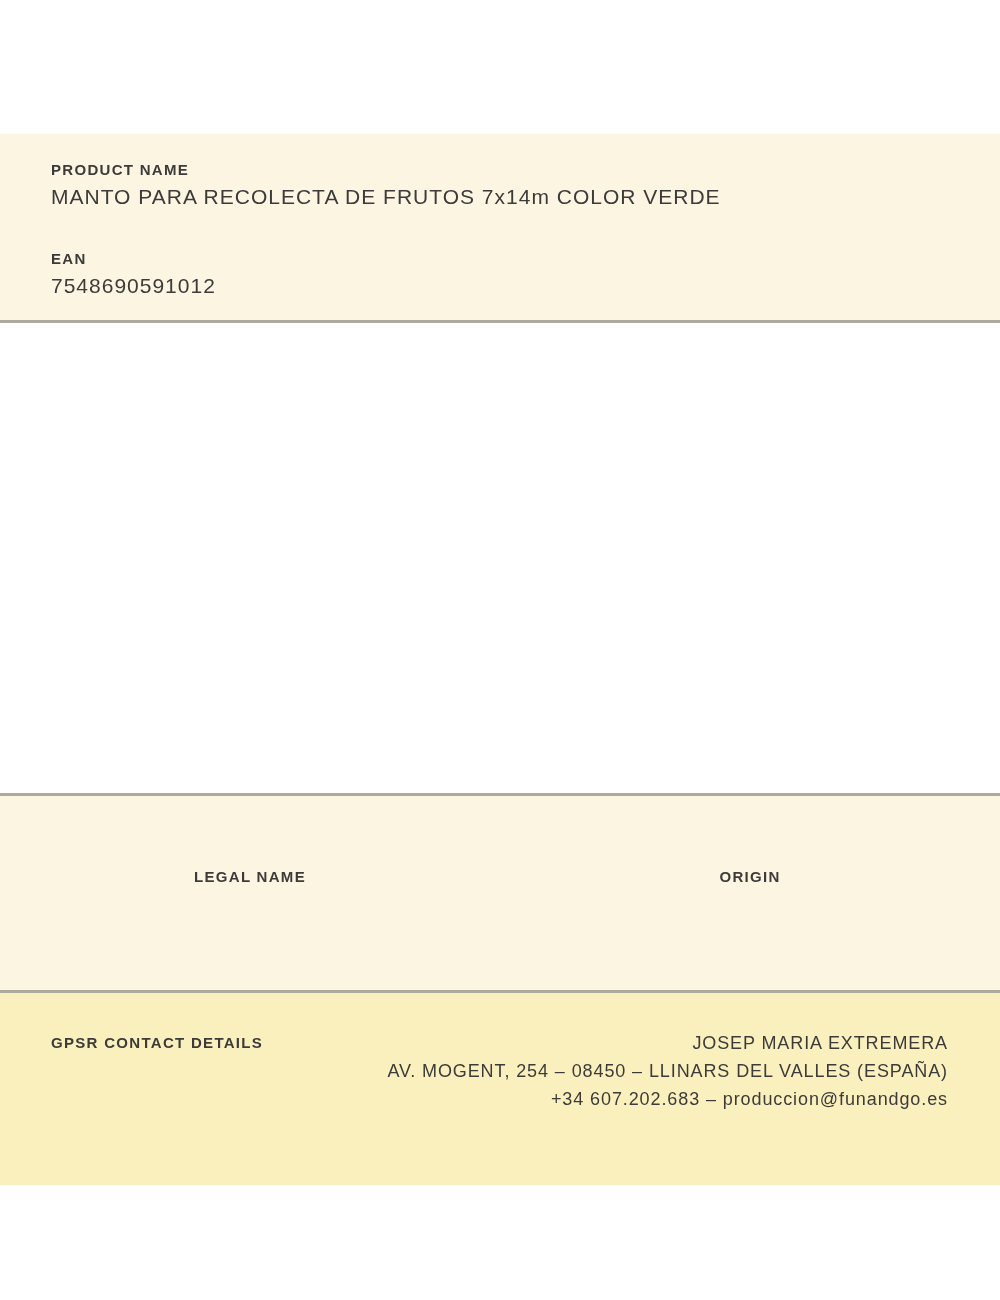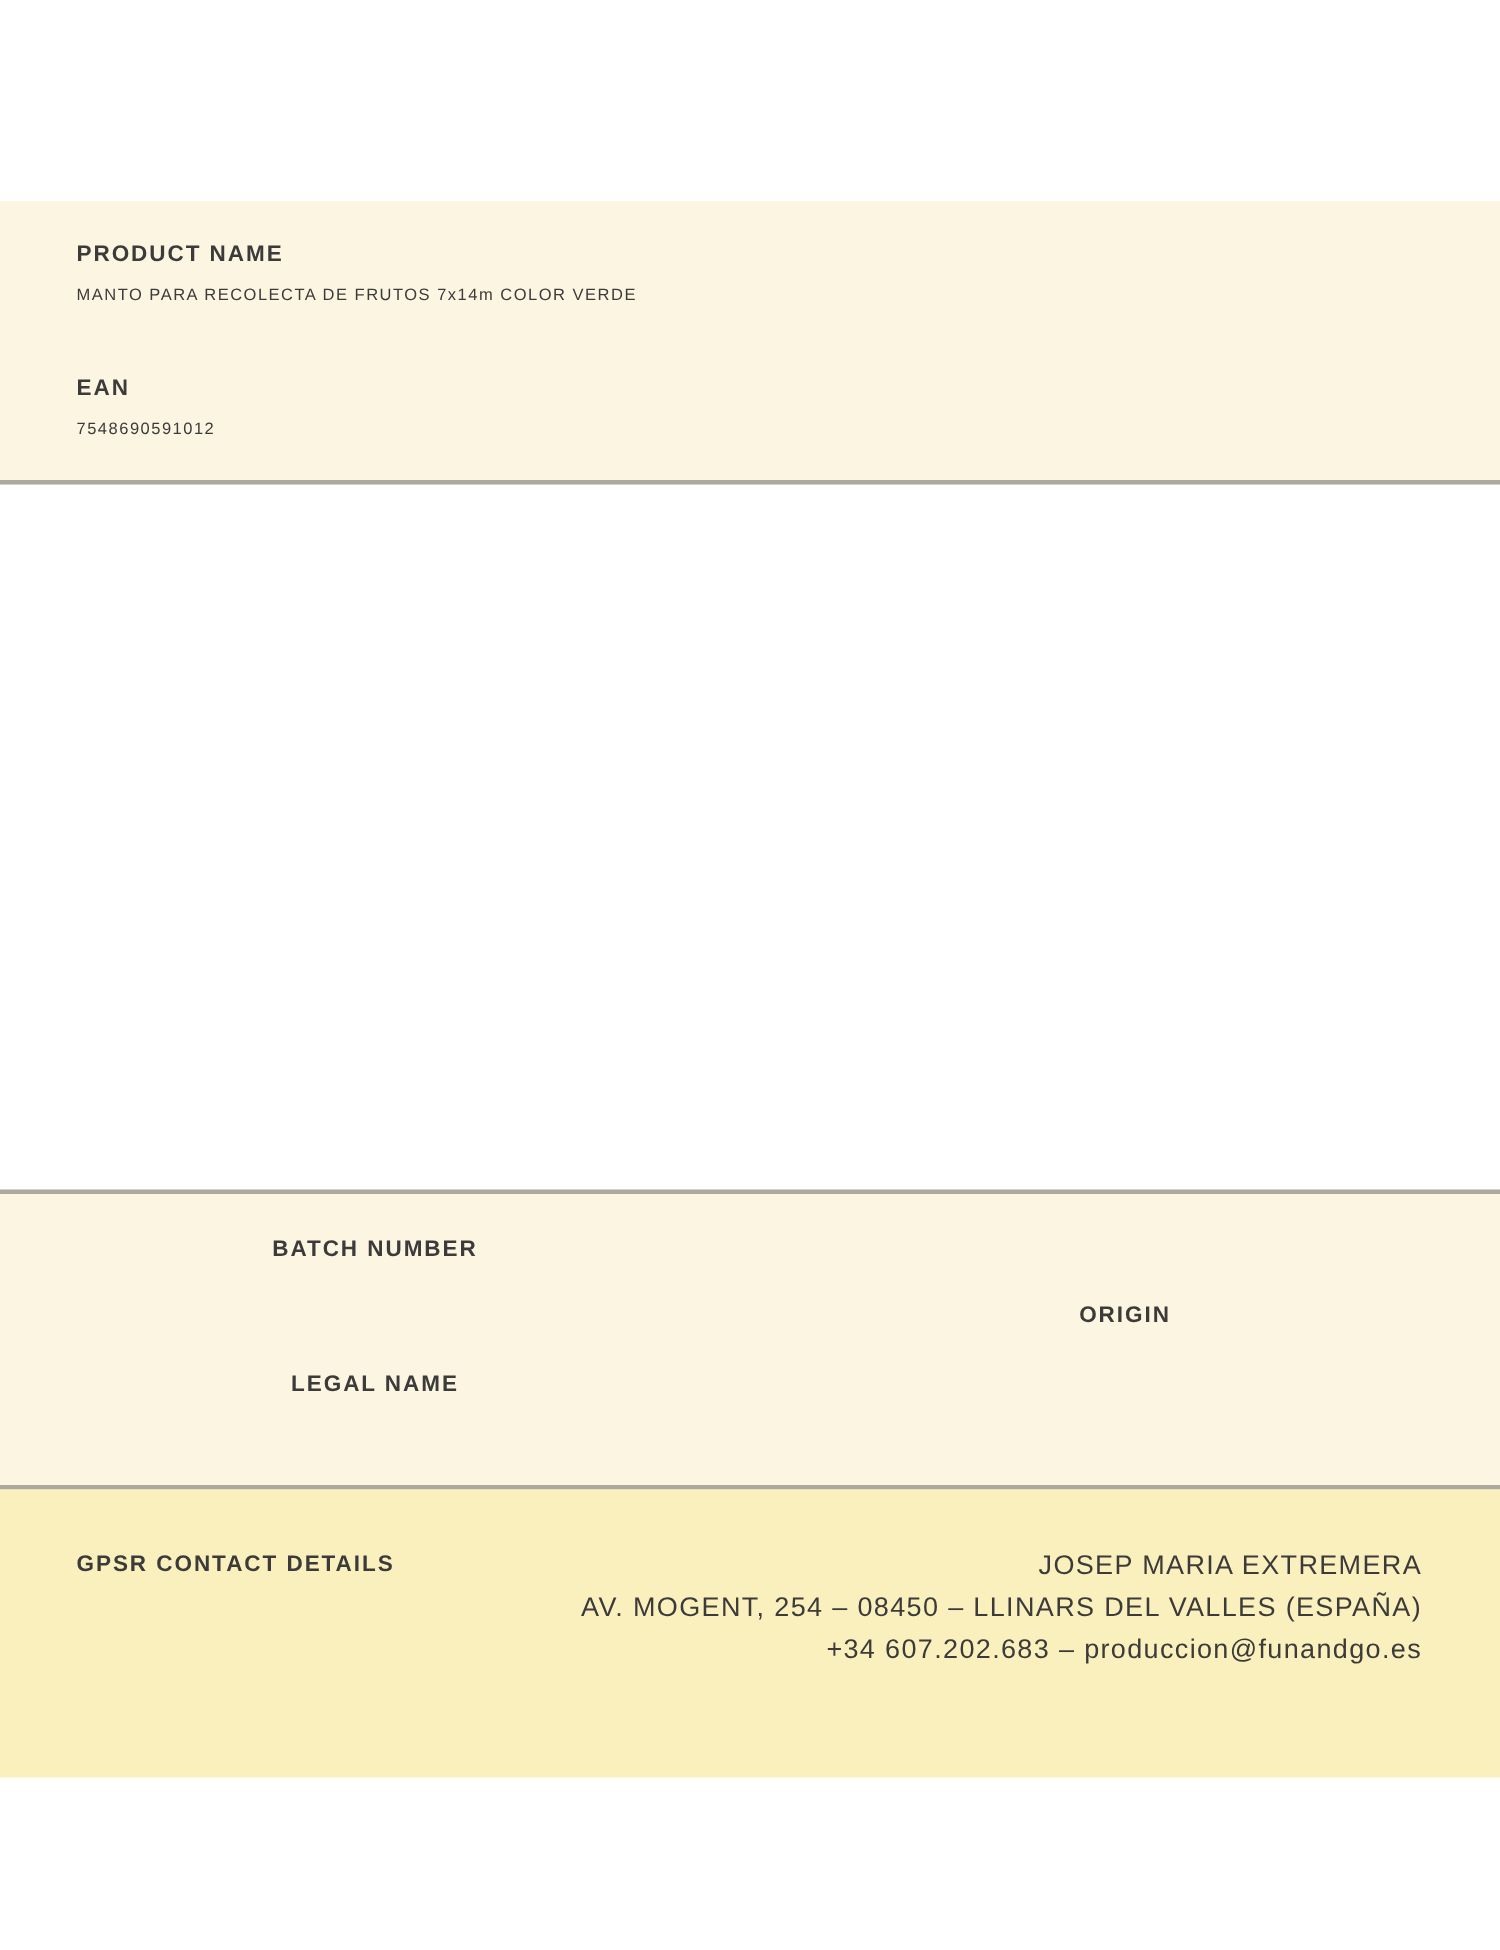--- a/index.html
+++ b/index.html
@@ -31,21 +31,21 @@
     border-bottom: 3px solid #acaa9e;
     padding-left: 51px;
   }
   .field-label {
     font-size: 15px;
     font-weight: 700;
     letter-spacing: 1.3px;
     line-height: 18px;
   }
   .field-value {
-    font-size: 11px;
+    font-size: 21px;
     font-weight: 400;
     letter-spacing: 1px;
     line-height: 18px;
     margin-top: 9px;
   }
   .product-band .field-label.first { margin-top: 27px; }
   .product-band .field-label.second { margin-top: 44px; }
 
   
   .batch-band {
@@ -99,21 +99,20 @@
 
   <section class="band cream product-band">
     <div class="field-label first">PRODUCT NAME</div>
     <div class="field-value">MANTO PARA RECOLECTA DE FRUTOS 7x14m COLOR VERDE</div>
     <div class="field-label second">EAN</div>
     <div class="field-value">7548690591012</div>
   </section>
 
   <section class="band cream batch-band">
     <div class="batch-col">
-      <div class="field-label row1">BATCH NUMBER</div>
       <div class="field-value empty"></div>
       <div class="field-label row2">LEGAL NAME</div>
     </div>
     <div class="batch-col">
       <div class="field-value empty"></div>
       <div class="field-label row2">ORIGIN</div>
     </div>
   </section>
 
   <section class="band yellow gpsr-band">

